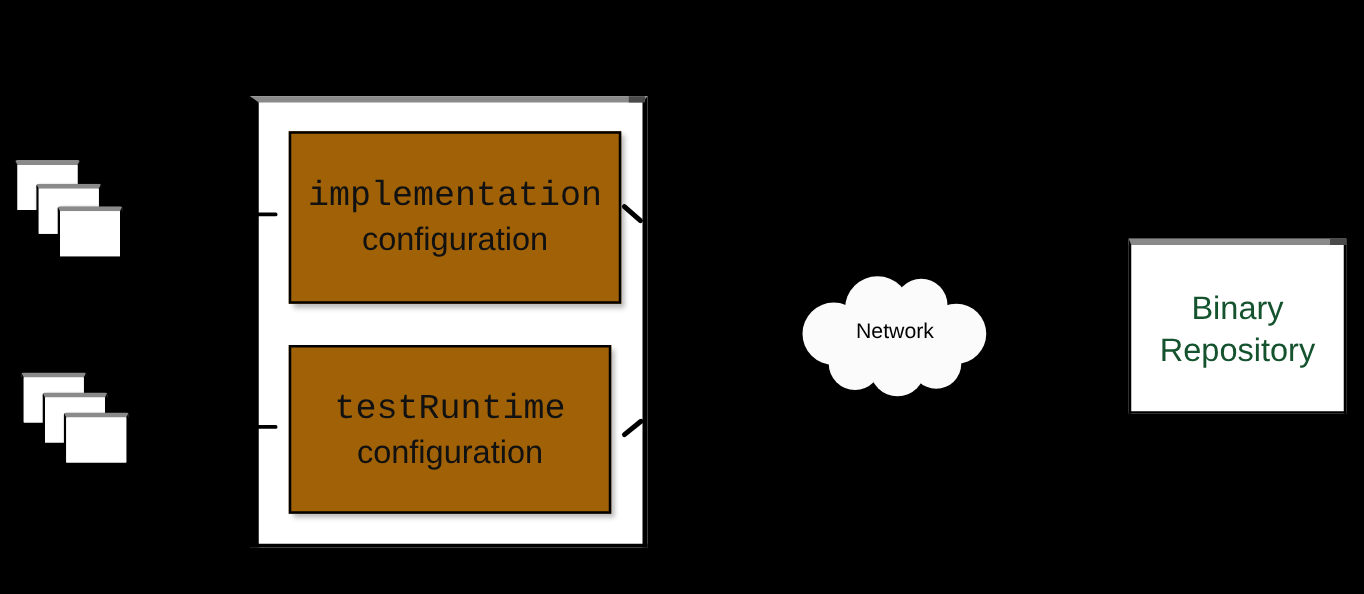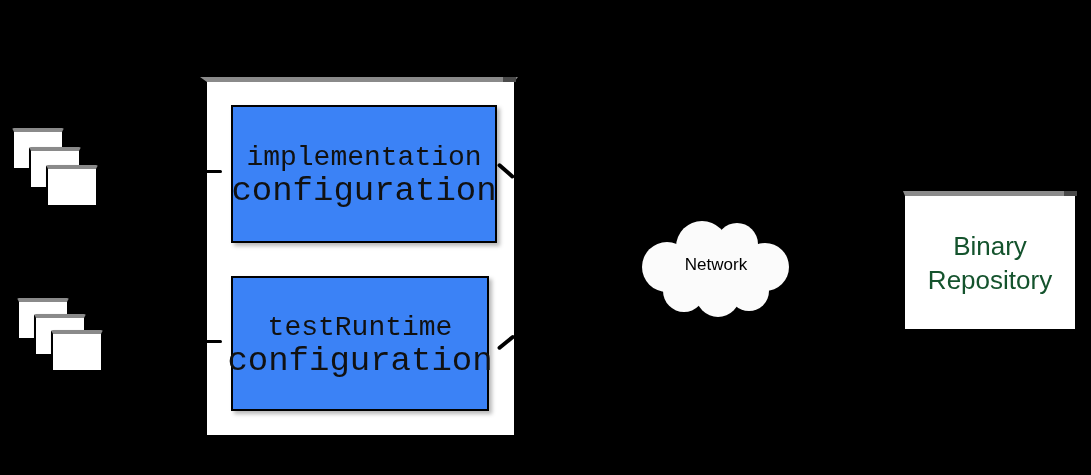--- a/index.html
+++ b/index.html
@@ -67,41 +67,41 @@
     text-align: center;
     font-size: 26px;
     line-height: 34px;
     color: #14532d;
   }
 
   
   .inner-box {
     position: absolute;
     box-sizing: border-box;
-    background: #3b82f6;
+    background: #a16207;
     border: 2px solid #000000;
     box-shadow: 3px 3px 4px rgba(0,0,0,0.28);
     display: flex;
     flex-direction: column;
     align-items: center;
     justify-content: center;
     text-align: center;
     color: #111111;
   }
   .inner-box.impl { left: 24px; top: 23px;  width: 266px; height: 138px; }
   .inner-box.test { left: 24px; top: 194px; width: 258px; height: 135px; }
   .code-line {
     font-family: "Liberation Mono", "DejaVu Sans Mono", monospace;
     font-size: 28px;
     line-height: 34px;
     white-space: nowrap;
   }
   .label-line {
-    font-family: Liberation Mono, monospace;
-    font-size: 34px;
+    font-family: Liberation Sans, sans-serif;
+    font-size: 26px;
     line-height: 32px;
     white-space: nowrap;
   }
 
   
   .stub {
     position: absolute;
     background: #000000;
     border-radius: 2px;
     height: 3px;

